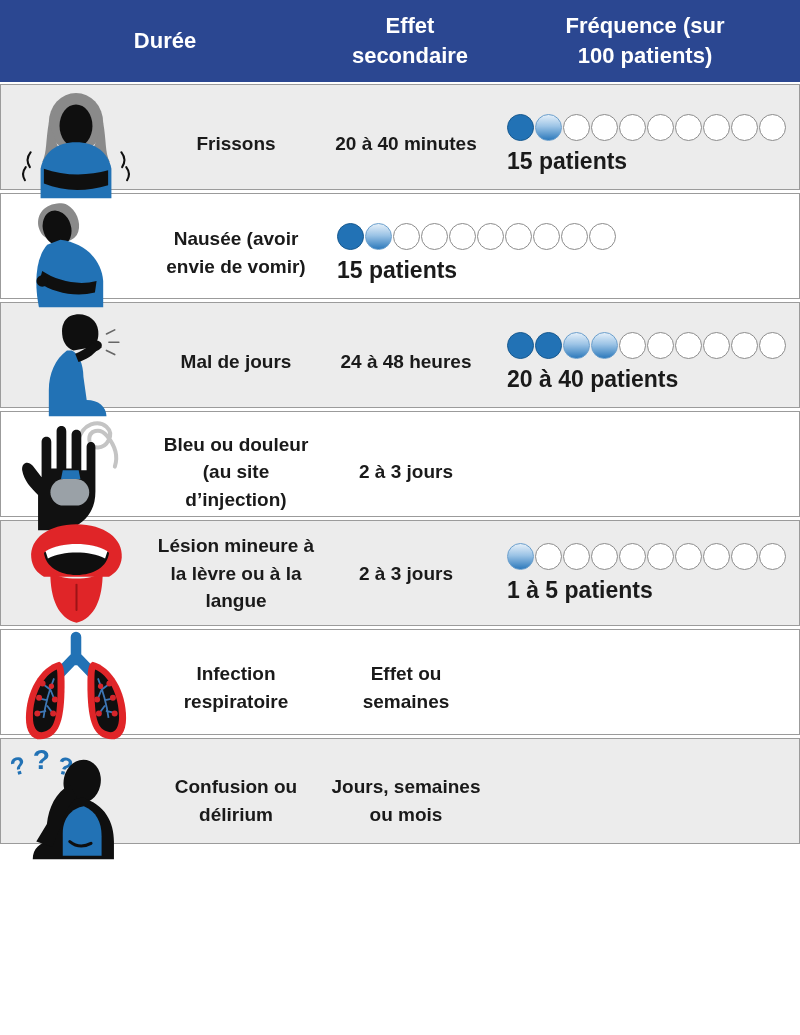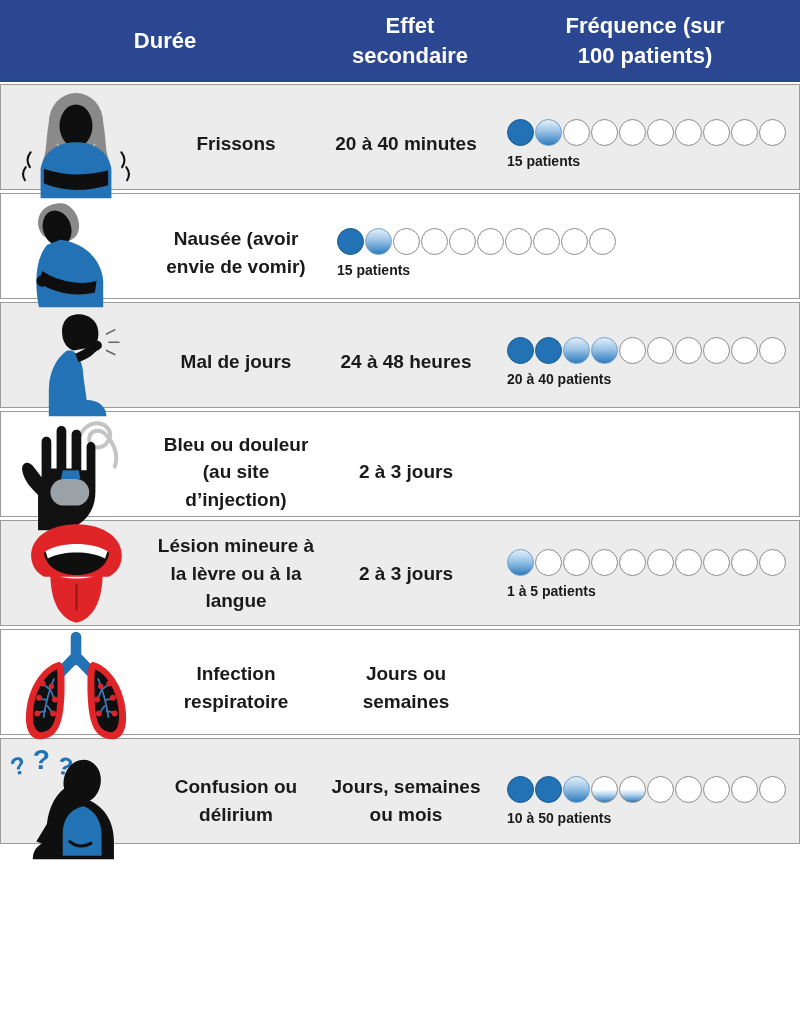--- a/index.html
+++ b/index.html
@@ -28,21 +28,21 @@
   }
   .freq { padding-left:16px; display:flex; flex-direction:column; justify-content:center; gap:7px; }
   .dots { display:flex; gap:1px; }
   .dot {
     width:27px; height:27px; border-radius:50%; box-sizing:border-box;
     border:1.5px solid #8c8c8c; background:#ffffff; flex:0 0 auto;
   }
   .dot-full { background:#2272B5; border-color:#17598f; }
   .dot-half { background:linear-gradient(180deg,#e4eff9 0%,#9cc4e6 45%,#2e7abc 100%); border-color:#6b9fcc; }
   .dot-low  { background:linear-gradient(180deg,#ffffff 0%,#ffffff 50%,#aed0eb 72%,#2e7abc 100%); border-color:#8c8c8c; }
-  .freq-label { font-weight:bold; font-size:14px; }
+  .freq-label { font-weight:bold; font-size:23px; }
   svg { display:block; }
 </style>
 </head>
 <body>
 
 <div class="table">
 
   <div class="header">
     <div class="hcol">Durée</div>
     <div class="hcol">Effet secondaire</div>
@@ -217,21 +217,21 @@
             <circle cx="127" cy="77" r="3.4"></circle>
             <circle cx="129" cy="95" r="3.4"></circle>
           <circle cx="109" cy="79" r="3.4"></circle>
             <circle cx="111" cy="95" r="3.4"></circle>
             <circle cx="113" cy="64" r="3"></circle>
         </g>
       </svg>
     </div>
     <div class="name">Infection
 respiratoire</div>
-    <div class="duration">Jours ou
+    <div class="duration">Effet ou
 semaines</div>
   </div>
 
   <div class="row gray">
     <div class="icon-cell">
       <svg viewBox="0 0 170 132" width="160" height="124" aria-hidden="true">
         <g fill="#2272B5" font-family="Liberation Sans, sans-serif" font-weight="bold">
           <text x="14" y="38" font-size="28" transform="rotate(-16 14 38)">?</text>
           <text x="36" y="30" font-size="32">?</text>
           <text x="62" y="34" font-size="28" transform="rotate(14 62 34)">?</text>
@@ -240,30 +240,15 @@
         <path d="M92,62 C118,70 128,90 128,112 L128,132 L36,132 C36,120 44,112 58,111 L62,96 C64,78 76,64 92,62 Z" fill="#0f0f0f"></path>
         <path d="M78,48 C62,56 54,74 52,92 L40,112 L58,118 L68,94 C72,80 78,68 86,62 Z" fill="#0f0f0f"></path>
         <path d="M94,72 C108,78 114,90 114,106 L114,128 L70,128 L70,102 C70,86 80,74 94,72 Z" fill="#2272B5"></path>
         <path d="M78,112 q11,9 24,2" stroke="#0f0f0f" stroke-width="3.5" fill="none" stroke-linecap="round"></path>
       </svg>
     </div>
     <div class="name">Confusion ou
 délirium</div>
     <div class="duration">Jours, semaines
 ou mois</div>
-    <div class="freq">
-      <div class="dots">
-          <span class="dot dot-full"></span>
-          <span class="dot dot-full"></span>
-          <span class="dot dot-half"></span>
-          <span class="dot dot-low"></span>
-          <span class="dot dot-low"></span>
-          <span class="dot dot-empty"></span>
-          <span class="dot dot-empty"></span>
-          <span class="dot dot-empty"></span>
-          <span class="dot dot-empty"></span>
-          <span class="dot dot-empty"></span>
-        </div>
-      <div class="freq-label">10 à 50 patients</div>
-    </div>
   </div>
 
 </div>
 
 </body></html>

